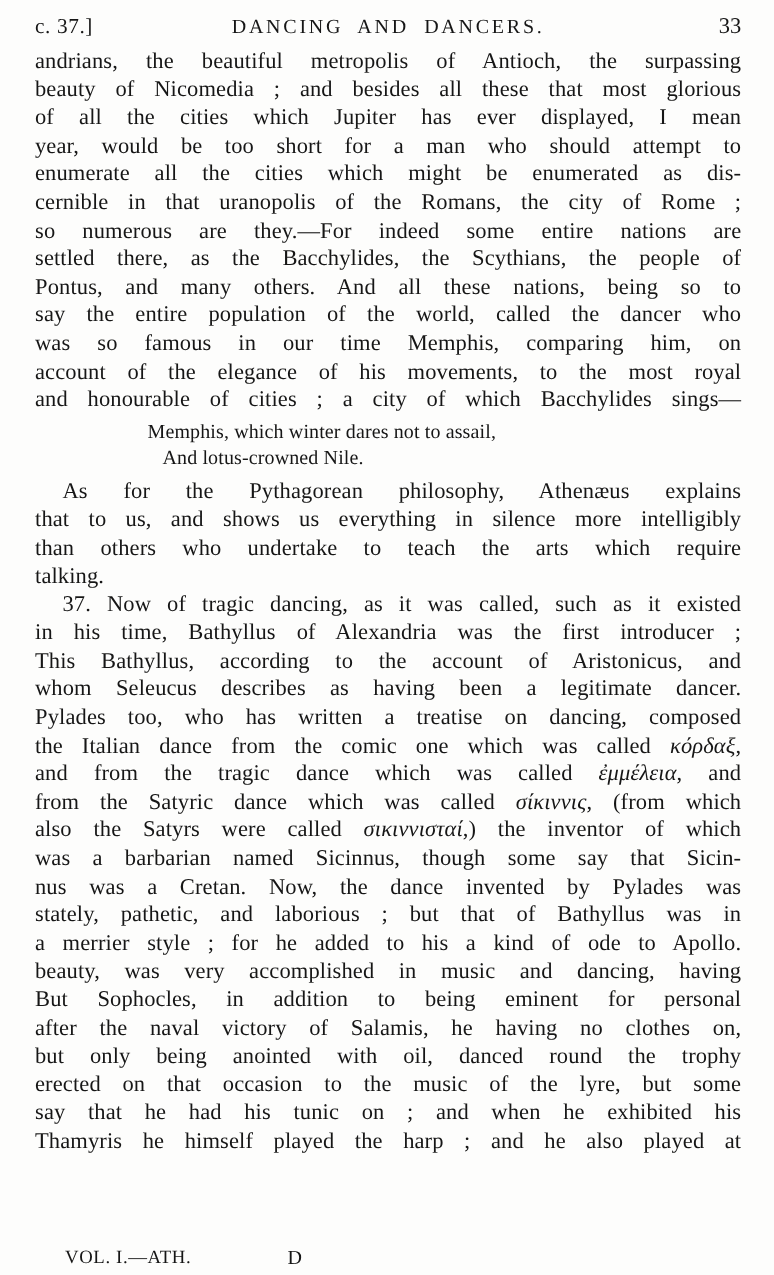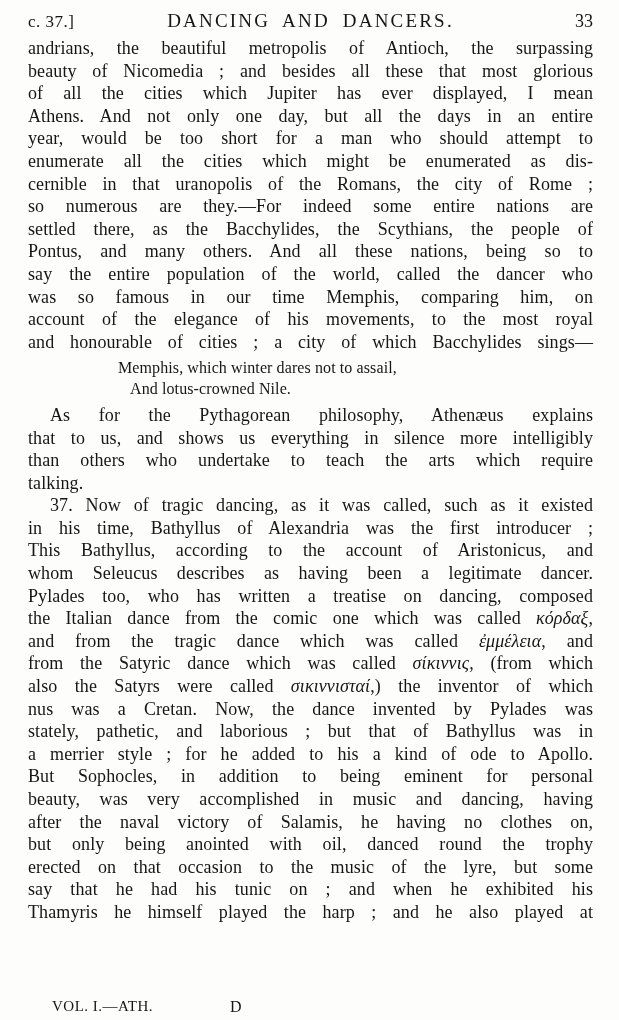--- a/index.html
+++ b/index.html
@@ -30,21 +30,21 @@
     font-size: 17px;
   }
   .rh-left {
     width: 90px;
     font-size: 17px;
     letter-spacing: 0.5px;
   }
   .rh-center {
     flex: 1;
     text-align: center;
-    font-size: 19px;
+    font-size: 16px;
     letter-spacing: 2.2px;
     word-spacing: 6px;
   }
   .rh-right {
     width: 90px;
     text-align: right;
     font-size: 18px;
     font-family: Liberation Serif, serif;
   }
   .text-body {
@@ -98,21 +98,20 @@
       <span class="rh-left">c. 37.]</span>
       <span class="rh-center">DANCING AND DANCERS.</span>
       <span class="rh-right">33</span>
     </div>
 
     <div class="text-body" id="text-body">
         <div class="block para">
           <div class="line">andrians, the beautiful metropolis of Antioch, the surpassing</div>
           <div class="line">beauty of Nicomedia ; and besides all these that most glorious</div>
           <div class="line">of all the cities which Jupiter has ever displayed, I mean</div>
-          <div class="line">Athens. And not only one day, but all the days in an entire</div>
           <div class="line">year, would be too short for a man who should attempt to</div>
           <div class="line">enumerate all the cities which might be enumerated as dis-</div>
           <div class="line">cernible in that uranopolis of the Romans, the city of Rome ;</div>
           <div class="line">so numerous are they.—For indeed some entire nations are</div>
           <div class="line">settled there, as the Bacchylides, the Scythians, the people of</div>
           <div class="line">Pontus, and many others. And all these nations, being so to</div>
           <div class="line">say the entire population of the world, called the dancer who</div>
           <div class="line">was so famous in our time Memphis, comparing him, on</div>
           <div class="line">account of the elegance of his movements, to the most royal</div>
           <div class="line">and honourable of cities ; a city of which Bacchylides sings—</div>
@@ -130,25 +129,26 @@
         <div class="block para">
           <div class="line" style="text-indent: 22px;">37. Now of tragic dancing, as it was called, such as it existed</div>
           <div class="line">in his time, Bathyllus of Alexandria was the first introducer ;</div>
           <div class="line">This Bathyllus, according to the account of Aristonicus, and</div>
           <div class="line">whom Seleucus describes as having been a legitimate dancer.</div>
           <div class="line">Pylades too, who has written a treatise on dancing, composed</div>
           <div class="line"><span>the Italian dance from the comic one which was called </span><i>κόρδαξ</i><span>,</span></div>
           <div class="line"><span>and from the tragic dance which was called </span><i>ἐμμέλεια</i><span>, and</span></div>
           <div class="line"><span>from the Satyric dance which was called </span><i>σίκιννις</i><span>, (from which</span></div>
           <div class="line"><span>also the Satyrs were called </span><i>σικιννισταί</i><span>,) the inventor of which</span></div>
+          <div class="line">was a barbarian named Sicinnus, though some say that Sicin-</div>
           <div class="line">nus was a Cretan. Now, the dance invented by Pylades was</div>
           <div class="line">stately, pathetic, and laborious ; but that of Bathyllus was in</div>
           <div class="line">a merrier style ; for he added to his a kind of ode to Apollo.</div>
+          <div class="line">beauty, was very accomplished in music and dancing, having</div>
           <div class="line">But Sophocles, in addition to being eminent for personal</div>
-          <div class="line">beauty, was very accomplished in music and dancing, having</div>
           <div class="line">after the naval victory of Salamis, he having no clothes on,</div>
           <div class="line">but only being anointed with oil, danced round the trophy</div>
           <div class="line">erected on that occasion to the music of the lyre, but some</div>
           <div class="line">say that he had his tunic on ; and when he exhibited his</div>
           <div class="line">Thamyris he himself played the harp ; and he also played at</div>
         </div>
       </div>
 
   </div>
 

